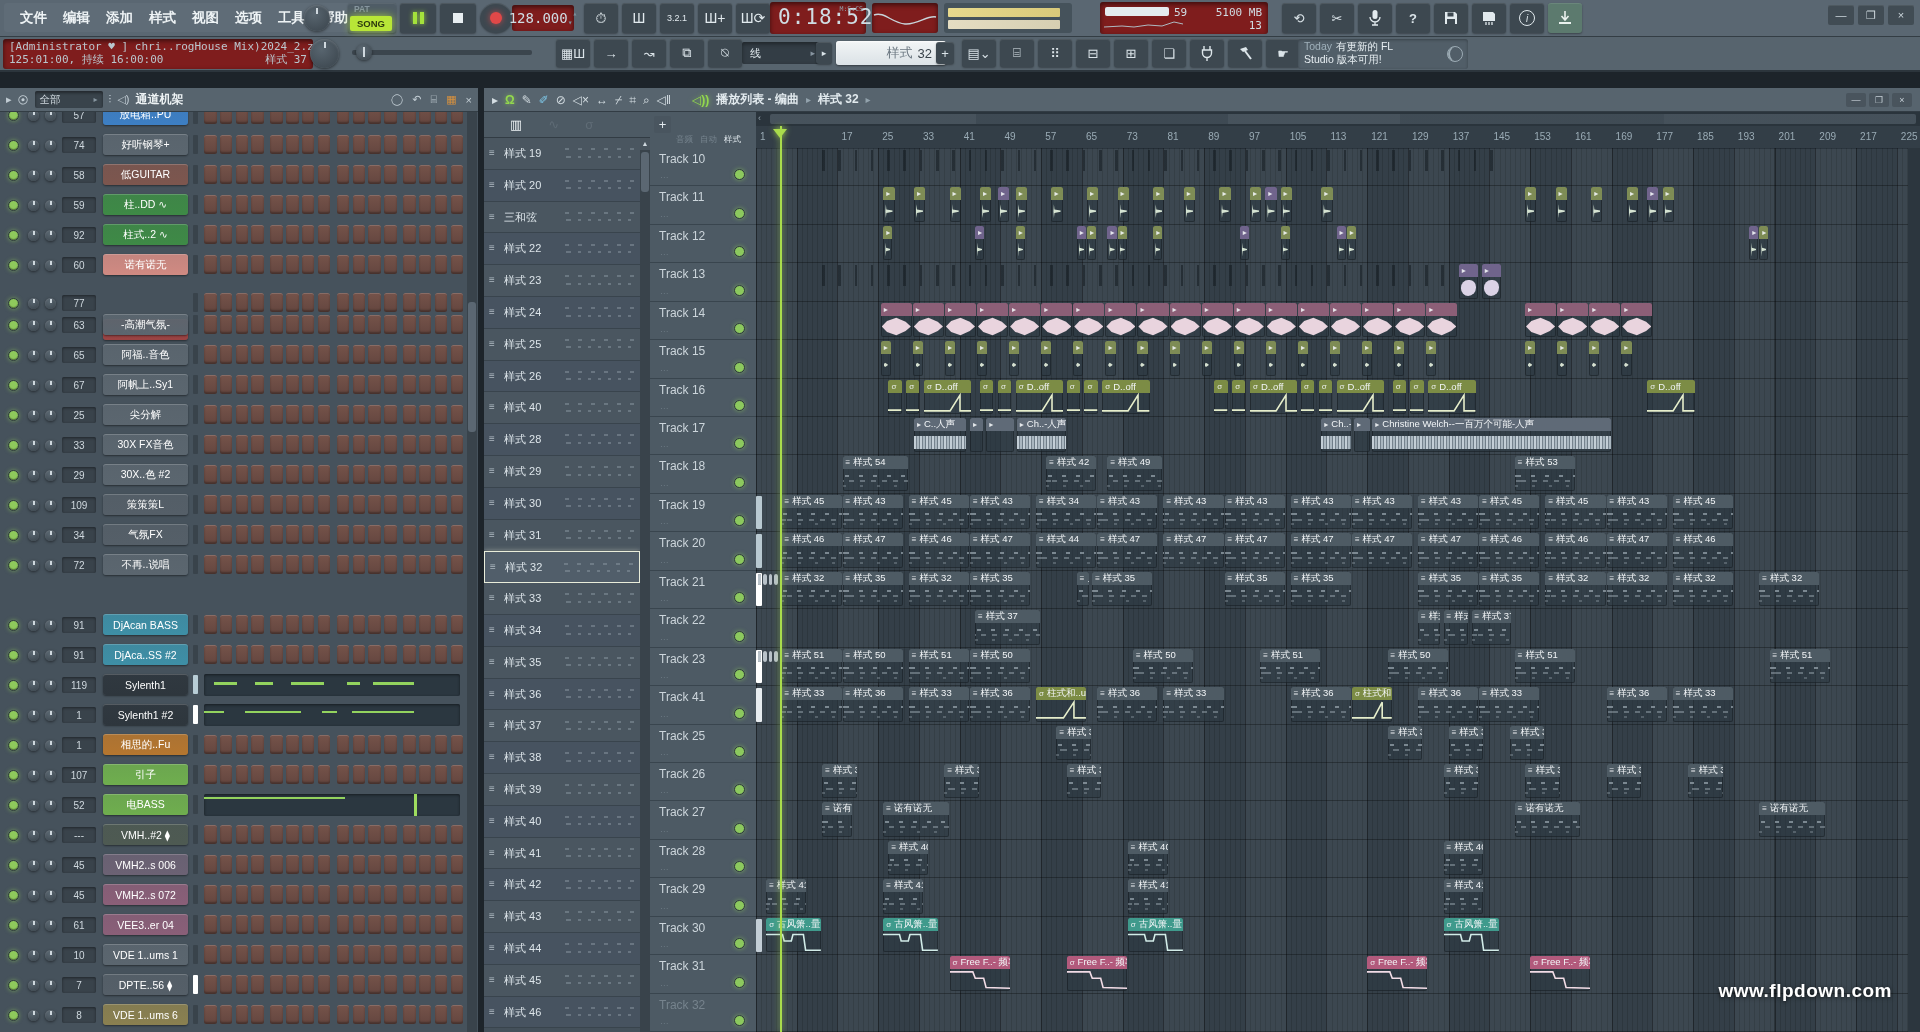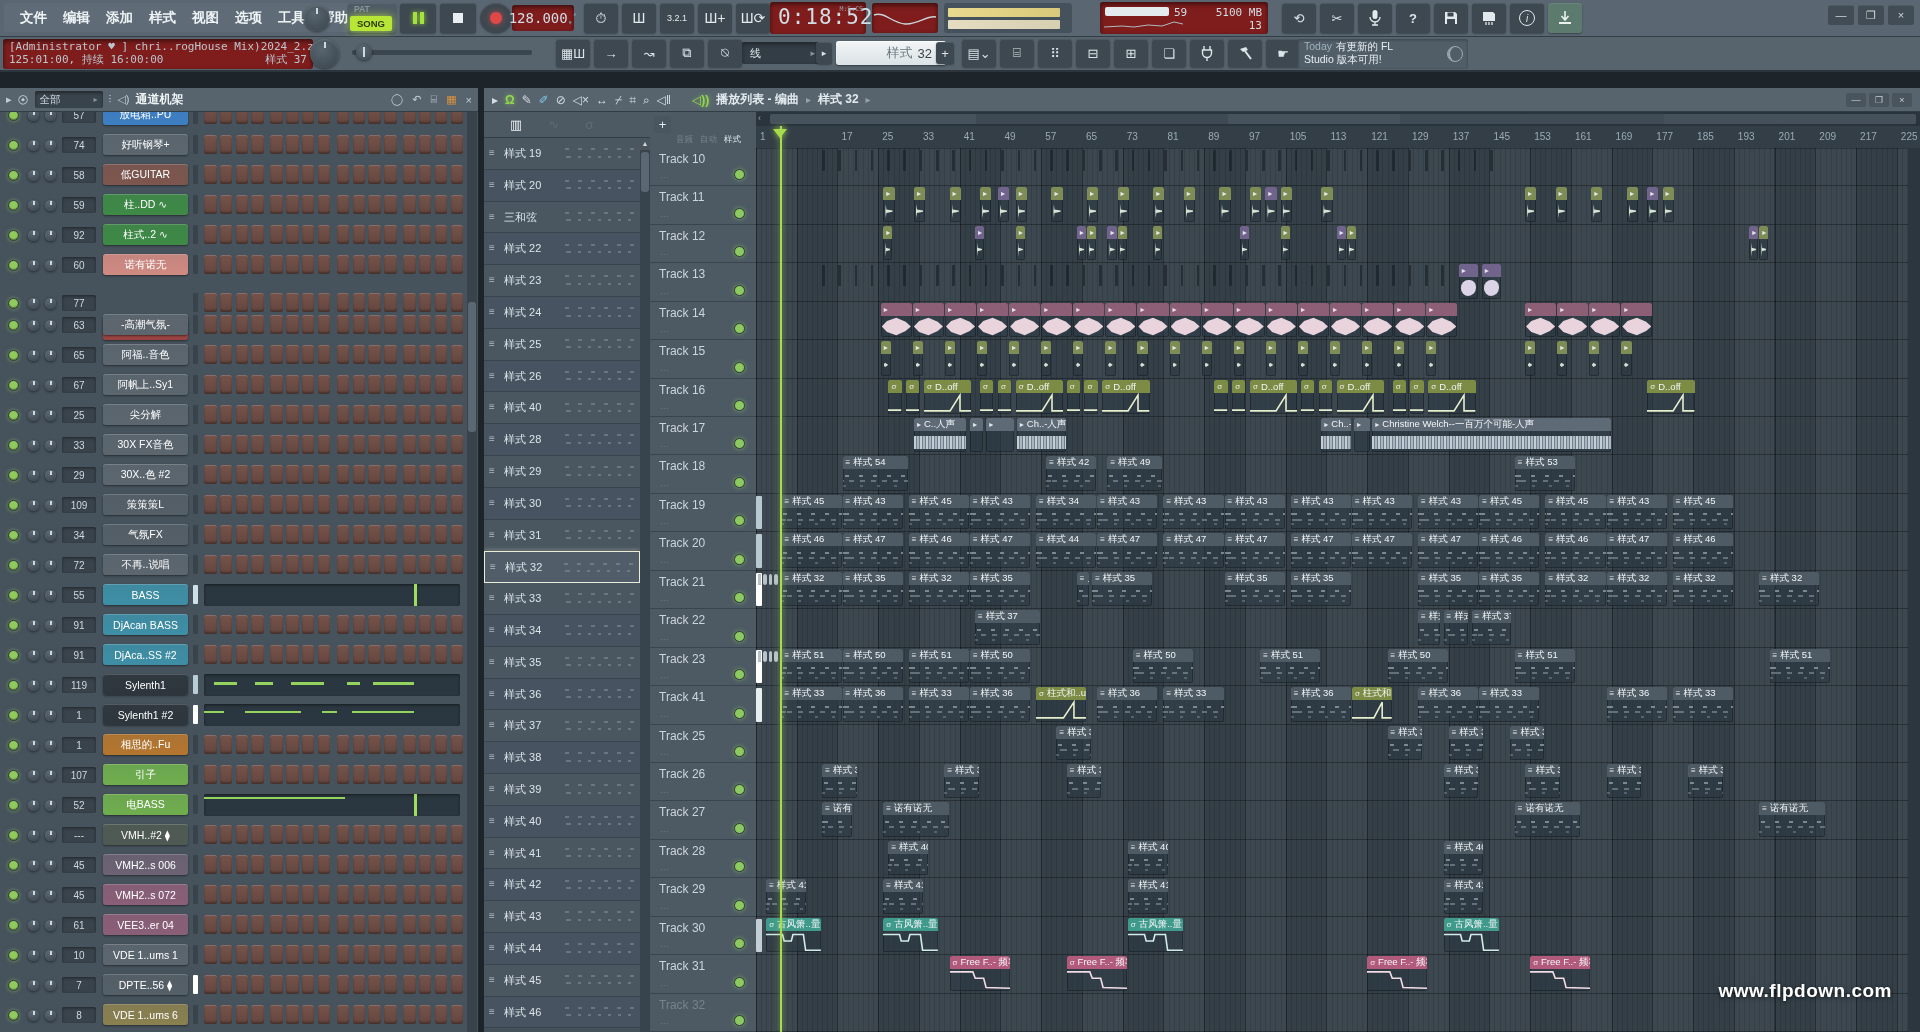--- a/index.html
+++ b/index.html
@@ -753,31 +753,20 @@
           <div class="stepc"></div>
           <div class="stepc"></div>
           <div class="stepc"></div>
           <div class="stepc g"></div>
           <div class="stepc"></div>
           <div class="stepc"></div>
           <div class="stepc"></div>
           <div class="stepc g"></div>
         </div>
       </div>
-      <div class="chrow" style="top: 468px;">
-        <div class="led"></div>
-        <div class="kn knob" style="left: 28px;"></div>
-        <div class="kn knob" style="left: 45px;"></div>
-        <div class="num">55</div>
-        <div class="nm" style="background: linear-gradient(rgba(62, 143, 166, 0.91), rgb(62, 143, 166));">BASS</div>
-        <div class="ind" style="background: rgb(207, 224, 232);"></div>
-        <div class="prev">
-          <i style="left: 82%;"></i>
-        </div>
-      </div>
       <div class="chrow" style="top: 498px;">
         <div class="led"></div>
         <div class="kn knob" style="left: 28px;"></div>
         <div class="kn knob" style="left: 45px;"></div>
         <div class="num">91</div>
         <div class="nm" style="background: linear-gradient(rgba(62, 143, 166, 0.91), rgb(62, 143, 166));">DjAcan BASS</div>
         <div class="ind"></div>
         <div class="steps">
           <div class="stepc"></div>
           <div class="stepc"></div>

